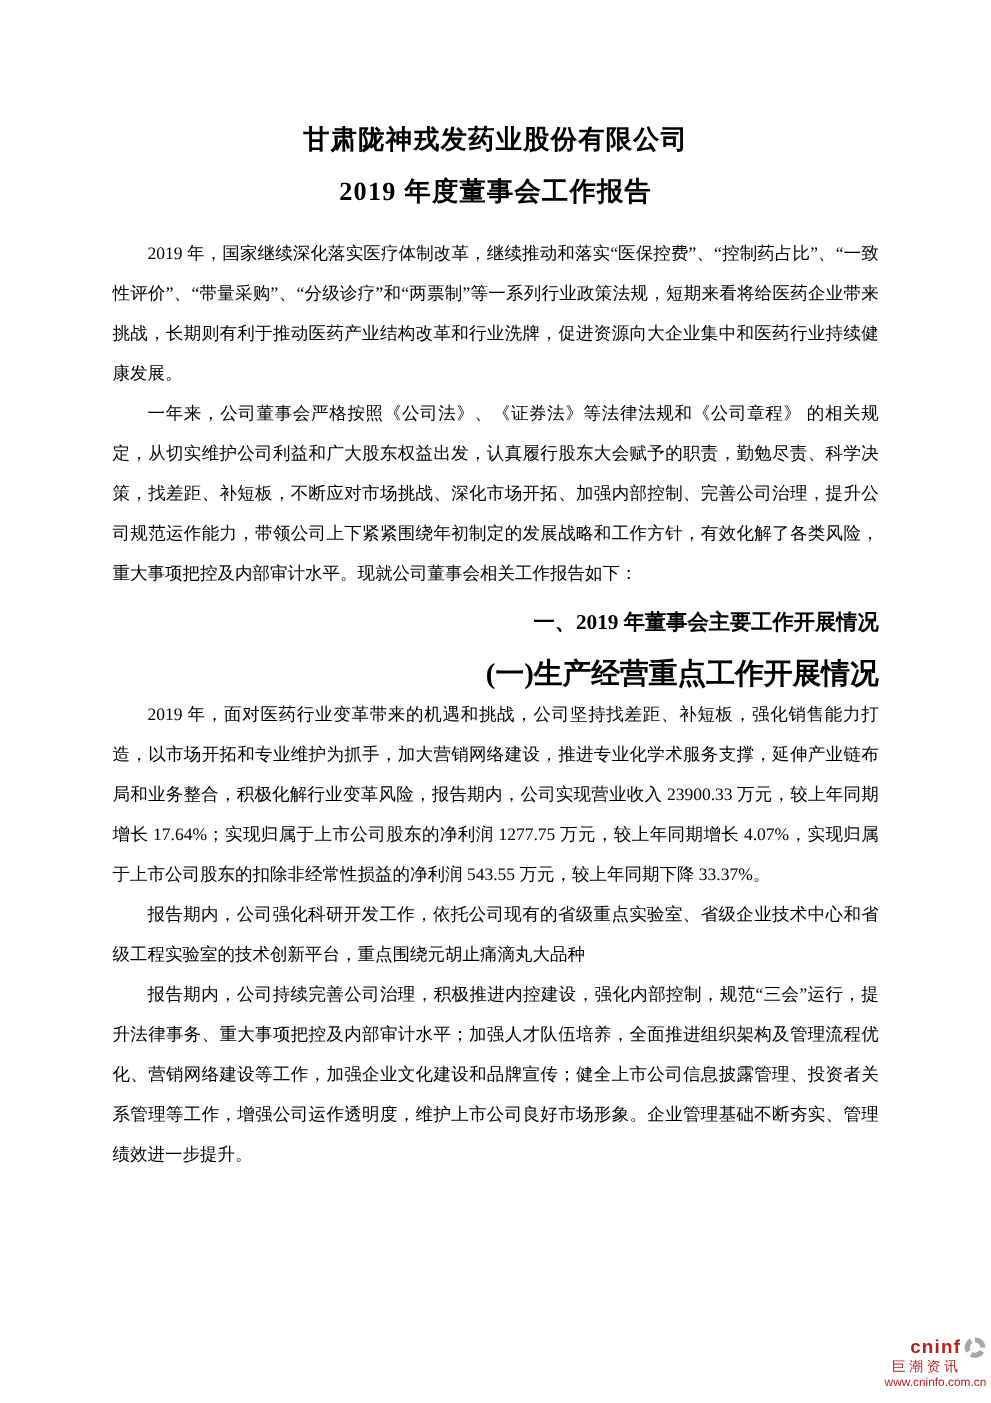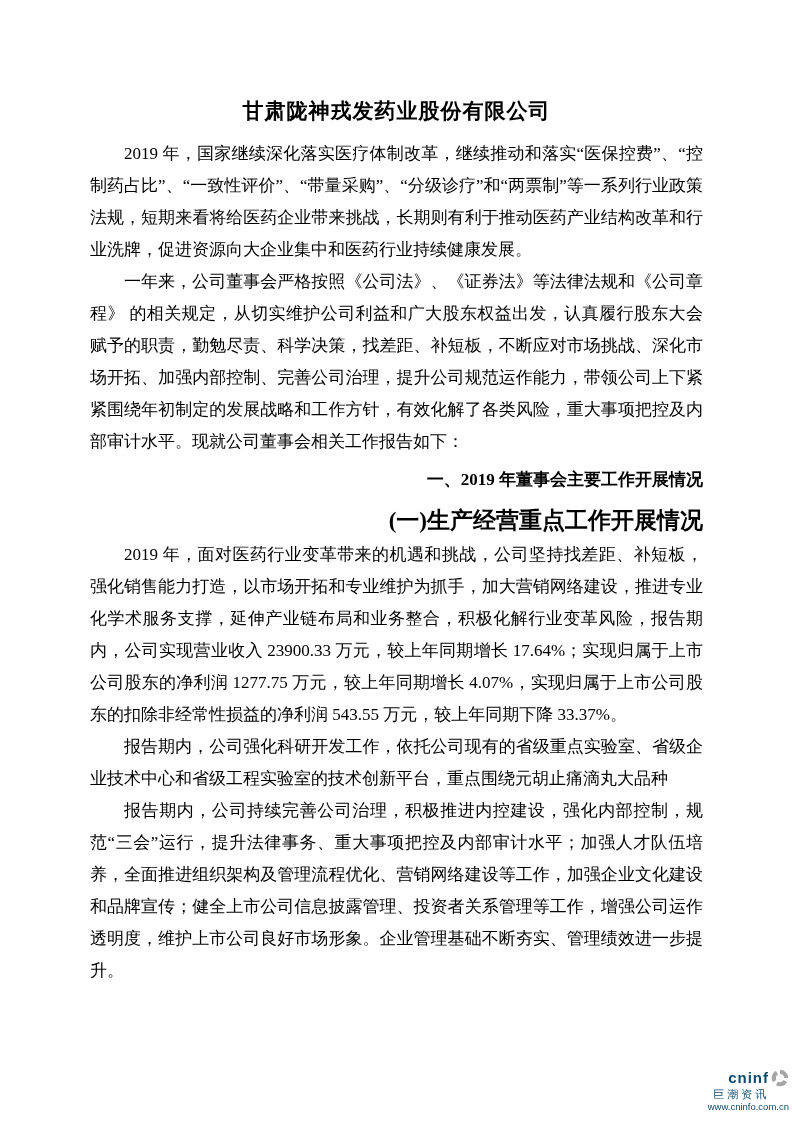--- a/index.html
+++ b/index.html
@@ -33,21 +33,21 @@
   }
   .doc-subtitle {
     font-size: 21px;
     font-weight: bold;
     text-align: center;
     line-height: 30px;
     letter-spacing: 1px;
     margin: 0 0 20px 0;
   }
   p.body-para {
-    font-size: 17px;
+    font-size: 14px;
     line-height: 32px;
     margin: 0;
     text-align: justify;
     text-justify: inter-ideograph;
     text-indent: 2em;
   }
   .h-section {
     font-size: 17px;
     font-weight: bold;
     text-align: right;
@@ -59,21 +59,21 @@
     font-weight: bold;
     text-align: right;
     text-indent: 2em;
     line-height: 32px;
     margin: 9px 0 2px 0;
   }
   .watermark {
     position: absolute;
     right: 4px;
     bottom: 10px;
-    color: #0c4a6e;
+    color: #b91c1c;
     font-family: "Liberation Sans", sans-serif;
     line-height: 1.1;
     text-align: center;
   }
   .wm-top {
     display: flex;
     align-items: center;
     justify-content: flex-end;
     gap: 2px;
   }
@@ -100,20 +100,21 @@
   }
 </style>
 </head>
 <body>
 
 <div class="page">
   <div class="content">
 
     <h1 class="doc-title">甘肃陇神戎发药业股份有限公司</h1>
 
+    <h2 class="doc-subtitle">2019 年度董事会工作报告</h2>
 
     <p class="body-para">2019 年，国家继续深化落实医疗体制改革，继续推动和落实“医保控费”、“控制药占比”、“一致性评价”、“带量采购”、“分级诊疗”和“两票制”等一系列行业政策法规，短期来看将给医药企业带来挑战，长期则有利于推动医药产业结构改革和行业洗牌，促进资源向大企业集中和医药行业持续健康发展。</p>
 
     <p class="body-para">一年来，公司董事会严格按照《公司法》、《证券法》等法律法规和《公司章程》 的相关规定，从切实维护公司利益和广大股东权益出发，认真履行股东大会赋予的职责，勤勉尽责、科学决策，找差距、补短板，不断应对市场挑战、深化市场开拓、加强内部控制、完善公司治理，提升公司规范运作能力，带领公司上下紧紧围绕年初制定的发展战略和工作方针，有效化解了各类风险，重大事项把控及内部审计水平。现就公司董事会相关工作报告如下：</p>
 
     <h3 class="h-section">一、2019 年董事会主要工作开展情况</h3>
 
     <h4 class="h-subsection">(一)生产经营重点工作开展情况</h4>
 
     <p class="body-para">2019 年，面对医药行业变革带来的机遇和挑战，公司坚持找差距、补短板，强化销售能力打造，以市场开拓和专业维护为抓手，加大营销网络建设，推进专业化学术服务支撑，延伸产业链布局和业务整合，积极化解行业变革风险，报告期内，公司实现营业收入 23900.33 万元，较上年同期增长 17.64%；实现归属于上市公司股东的净利润 1277.75 万元，较上年同期增长 4.07%，实现归属于上市公司股东的扣除非经常性损益的净利润 543.55 万元，较上年同期下降 33.37%。</p>

